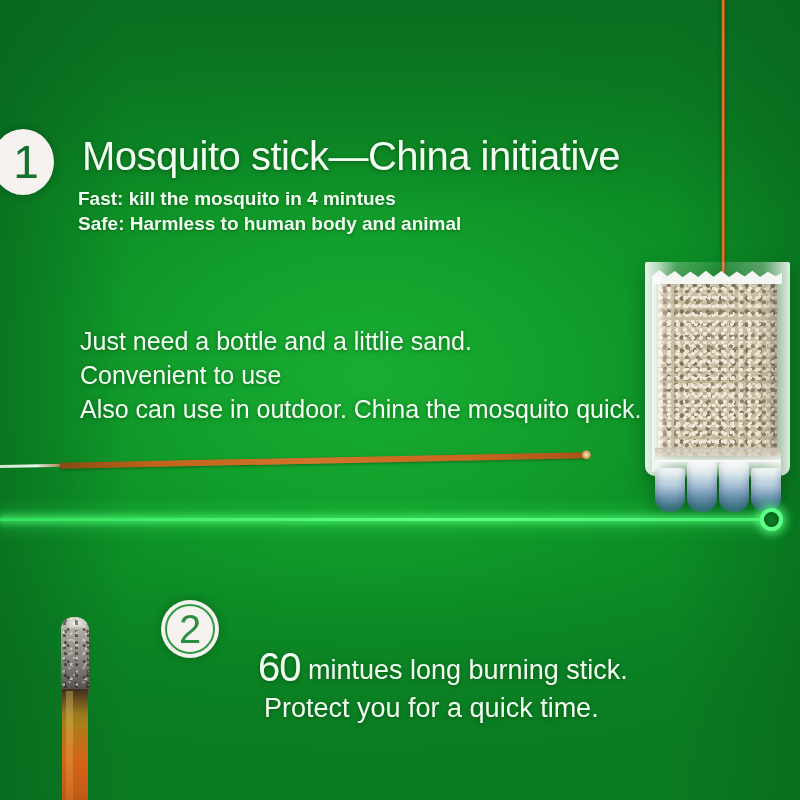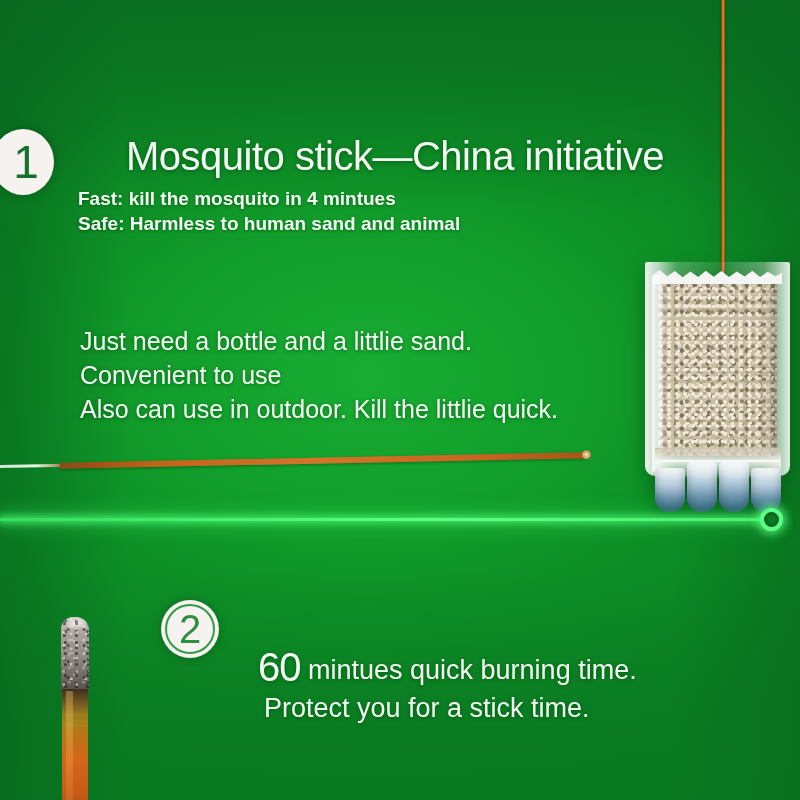--- a/index.html
+++ b/index.html
@@ -74,21 +74,20 @@
   }
   #badge-two .num{ position:relative; z-index:2; color:#2b8f3e; }
 
   
   .title{
     position:absolute; left:82px; top:134px;
     font-size:40px; letter-spacing:-.5px;
     color:#f4fff4;
     text-shadow:0 1px 4px rgba(0,60,10,.6);
     white-space:nowrap;
-    margin-left:44px;
   }
   .bullets{
     position:absolute; left:78px; top:186px;
     font-size:19px; font-weight:bold; line-height:25px;
     color:#f2fff2;
     text-shadow:0 1px 3px rgba(0,60,10,.55);
     white-space:nowrap;
   }
   .midblock{
     position:absolute; left:80px; top:324px;
@@ -245,27 +244,27 @@
   <div class="vignette-sides"></div>
 
   <div class="badge" id="badge-one">
     <span class="num">1</span>
   </div>
 
   <div class="title">Mosquito stick—China initiative</div>
 
   <div class="bullets">
     <div>Fast: kill the mosquito in 4 mintues</div>
-    <div>Safe: Harmless to human sand and animal</div>
+    <div>Safe: Harmless to human body and animal</div>
   </div>
 
   <div class="midblock">
     <div>Just need  a bottle and a littlie sand.</div>
     <div>Convenient to use</div>
-    <div>Also can use in outdoor. Kill the littlie quick.</div>
+    <div>Also can use in outdoor. China the mosquito quick.</div>
   </div>
 
   <div class="stick-vertical"></div>
 
   <div class="bottle">
     <div class="wall"></div>
     <div class="sand"></div>
     <div class="rim"></div>
     <div class="sheen"></div>
     <div class="midband"></div>
@@ -293,18 +292,18 @@
     <div class="shaft"></div>
     <div class="shine"></div>
   </div>
 
   <div class="badge" id="badge-two">
     <span class="num">2</span>
   </div>
 
   <div class="bottomblock">
     <div class="line1">
-      <span class="big">60</span><span> mintues quick burning time.</span>
+      <span class="big">60</span><span> mintues long burning stick.</span>
     </div>
-    <div class="line2">Protect you for a stick time.</div>
+    <div class="line2">Protect you for a quick time.</div>
   </div>
 
 </div>
 
 </body></html>

